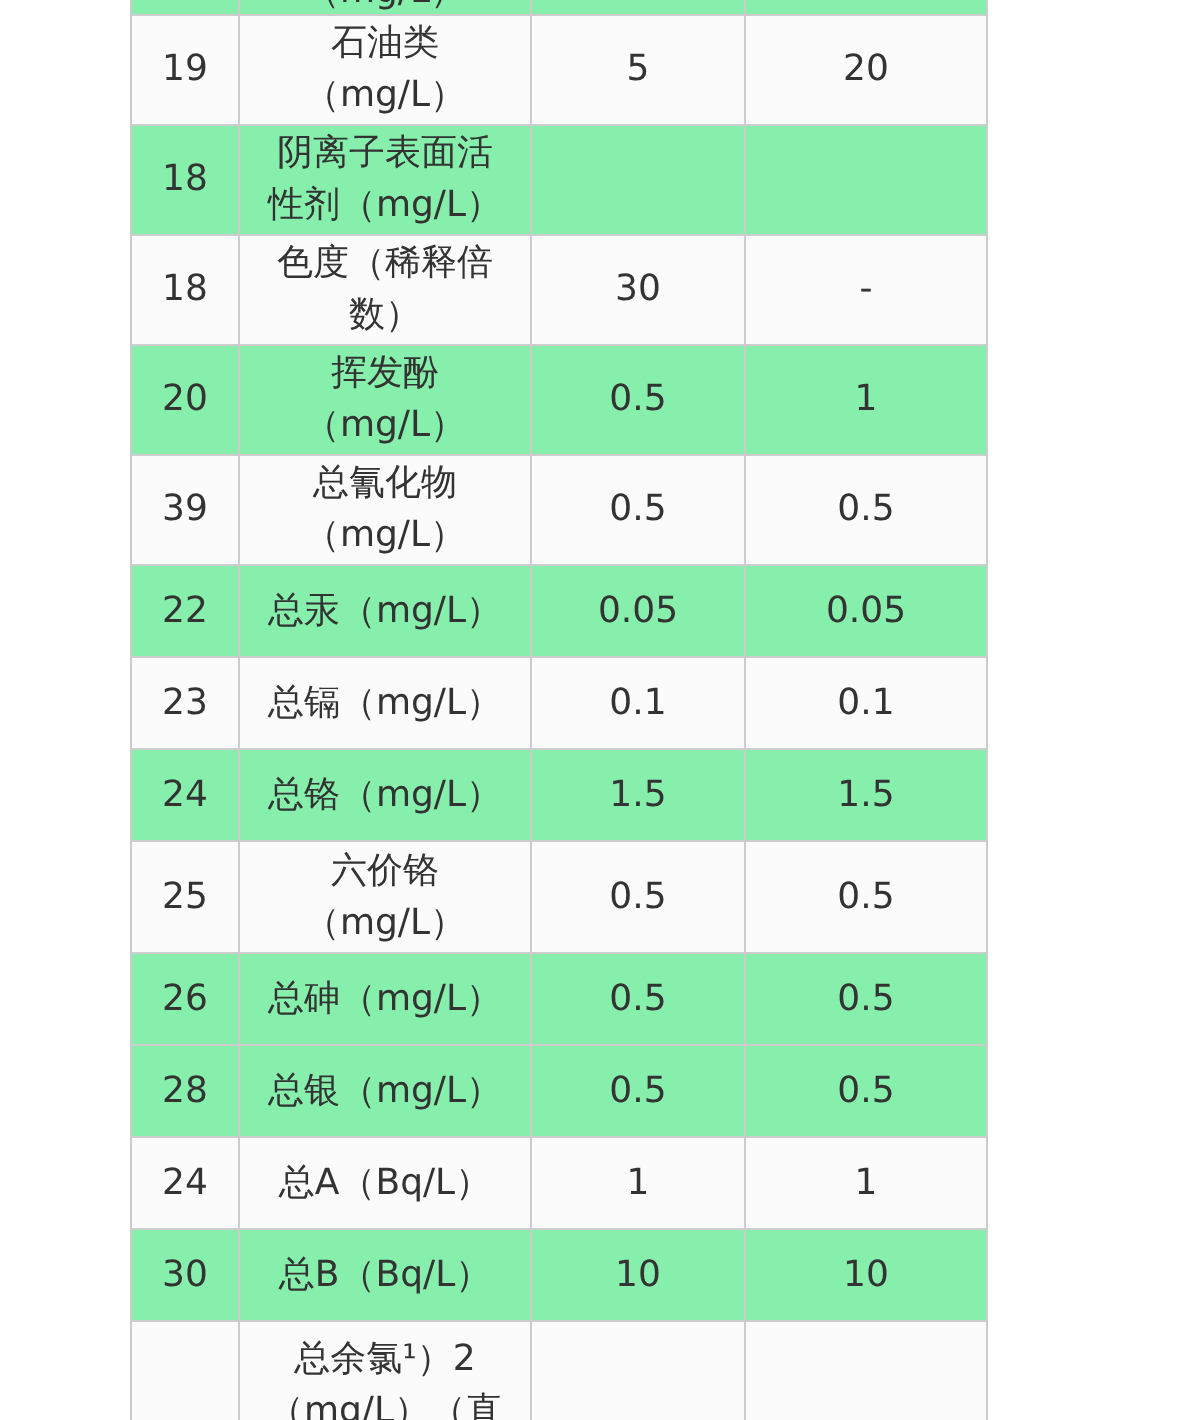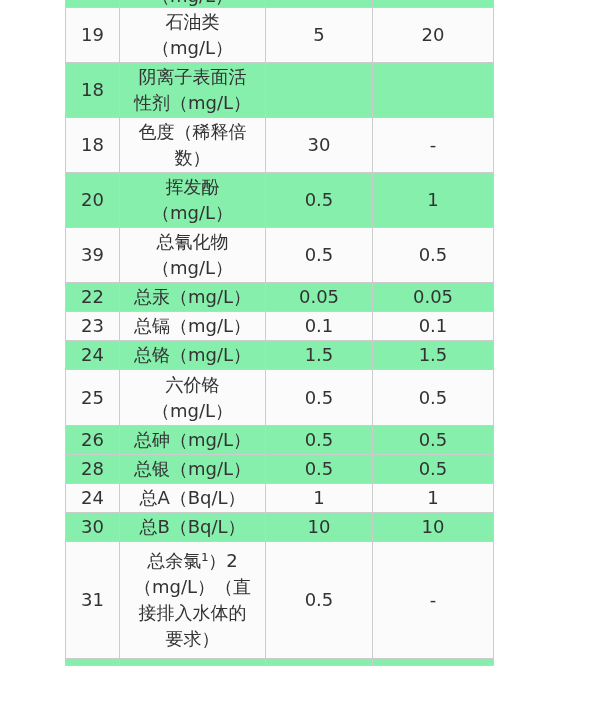--- a/index.html
+++ b/index.html
@@ -18,21 +18,21 @@
     border:1px solid #cccccc;
     text-align:center;
     vertical-align:middle;
     font-size:18px;
     padding:0;
     overflow:hidden;
   }
   tr.first-partial td{border-top:none;}
   tr.w{background:#fbfbfb;}
   tr.b{background:#86efac;}
-  tr.h1{height:29px;}
+  tr.h1{height:46px;}
   tr.h2{height:55px;}
   tr.h25{height:56px;margin-top:20px;}
   tr.h31{height:117px;}
   tr.hp{height:7px;}
   td.name{white-space:pre-line;line-height:26px;}
   td.no,td.v{line-height:22px;}
   .clip{height:7px;overflow:hidden;}
   .clip span{display:block;line-height:20px;margin-top:-14px;font-size:18px;}
   col.c-no{width:54px;}
   col.c-name{width:146px;}

